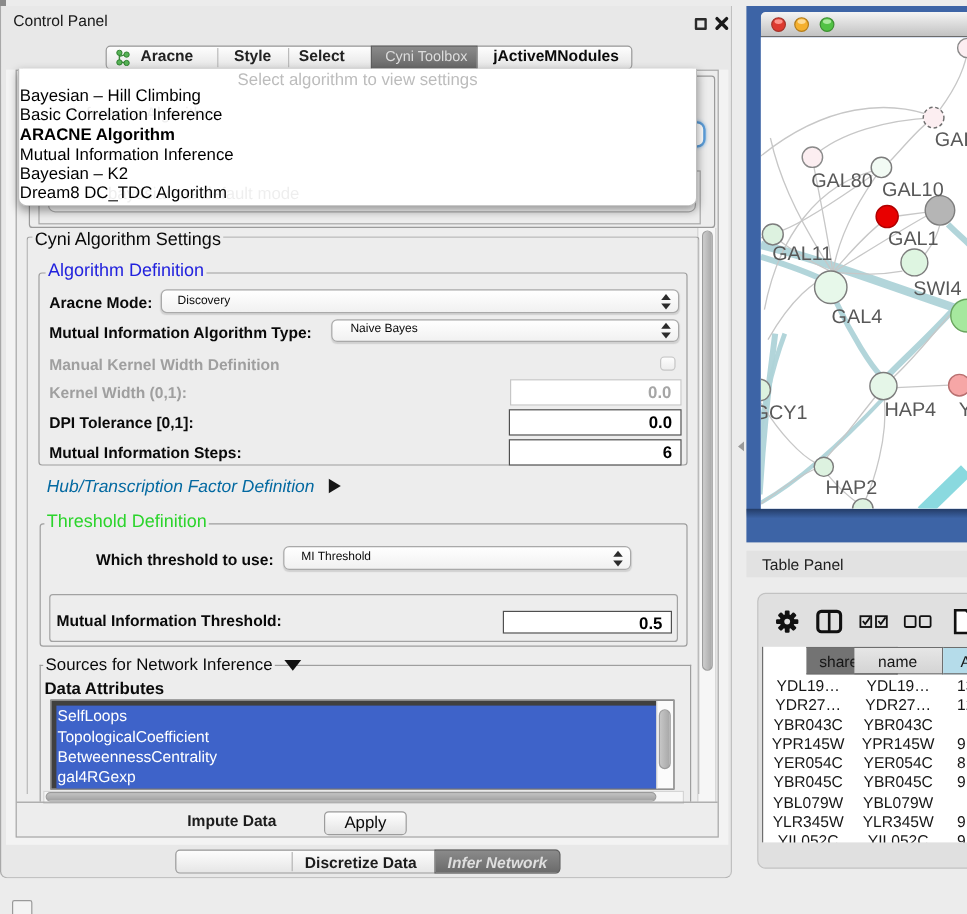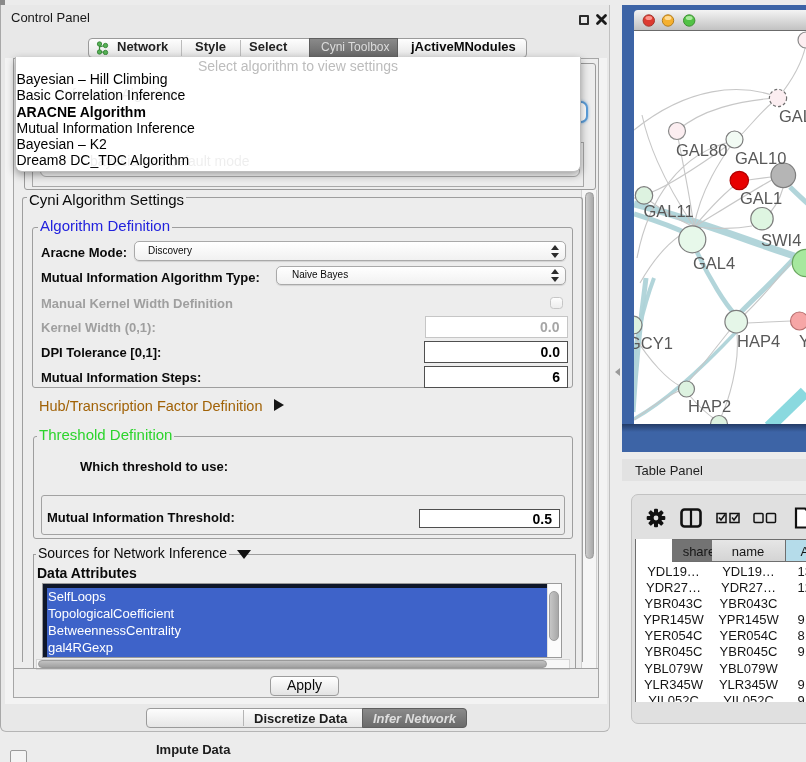--- a/index.html
+++ b/index.html
@@ -77,74 +77,81 @@
   <div class="b13" style="left:41px;top:345px;">DPI Tolerance [0,1]:</div>
   <div class="tfield" style="left:424px;top:341px;width:144px;height:22px;border:1.5px solid #4f4f4f;box-sizing:border-box;">
       <span class="tv">0.0</span>
     </div>
 
   <div class="b13" style="left:41px;top:370px;">Mutual Information Steps:</div>
   <div class="tfield" style="left:424px;top:366px;width:144px;height:21.5px;border:1.5px solid #4f4f4f;box-sizing:border-box;">
       <span class="tv">6</span>
     </div>
 
-  <div class="abs" style="left:39px;top:398px;font-size:14.5px;color:#a16207;white-space:nowrap;">Hub/Transcription Factor Definition</div>
+  <div class="abs" style="left:39px;top:398px;font-size:14.5px;color:#0369a1;white-space:nowrap;font-style:italic;">Hub/Transcription Factor Definition</div>
   <div class="abs" style="left:274px;top:399px;width:0;height:0;border-top:6.5px solid transparent;border-bottom:6.5px solid transparent;border-left:10px solid #161616;"></div>
 
   <div class="abs" style="left:33px;top:436px;width:540px;height:103px;border:1px solid #9e9e9e;border-radius:3px;box-sizing:border-box;"></div>
   <div class="glabel" style="left:37px;top:426px;color:#2cd42c;">Threshold Definition</div>
 
   <div class="b13" style="left:80px;top:459px;">Which threshold to use:</div>
+  <div class="combo" style="left:236px;top:455px;width:290px;height:20px;box-sizing:border-box;">
+      <span class="ct" style="left:14px;">MI Threshold</span>
+      <span class="arrows">
+        <span class="up"></span>
+        <span class="dn"></span>
+      </span>
+    </div>
 
   <div class="abs" style="left:41px;top:495px;width:524px;height:40px;border:1px solid #a2a2a2;border-radius:3px;box-sizing:border-box;"></div>
 
   <div class="b13" style="left:47px;top:510px;">Mutual Information Threshold:</div>
   <div class="tfield" style="left:419px;top:509px;width:141px;height:19px;border:1.5px solid #4f4f4f;box-sizing:border-box;">
       <span class="tv" style="top:1px;">0.5</span>
     </div>
 
   <div class="abs" style="left:33px;top:554px;width:543px;height:114px;border:1px solid #9e9e9e;border-top:1px solid #9e9e9e;border-bottom:none;box-sizing:border-box;"></div>
   <div class="glabel" style="left:36px;top:545px;color:#0a0a0a;font-size:14px;">Sources for Network Inference</div>
   <div class="abs" style="left:237px;top:549.5px;width:0;height:0;border-left:7px solid transparent;border-right:7px solid transparent;border-top:9px solid #111;"></div>
 
   <div class="b13" style="left:37px;top:565.5px;font-size:14px;">Data Attributes</div>
 
-  <div class="abs" style="left:42px;top:583px;width:520px;height:75px;border:1px solid #9a9a9a;background:#0f172a;overflow:hidden;box-sizing:border-box;">
+  <div class="abs" style="left:42px;top:583px;width:520px;height:75px;border:1px solid #9a9a9a;background:#404040;overflow:hidden;box-sizing:border-box;">
     <div class="abs" style="left:3.5px;top:3.5px;width:500px;height:70px;background:#3e63c9;color:#fff;font-size:13px;line-height:17.3px;padding-left:1.5px;box-sizing:border-box;">
       SelfLoops<br>TopologicalCoefficient<br>BetweennessCentrality<br>gal4RGexp
     </div>
     <div class="abs" style="left:504px;top:0;width:14px;height:75px;background:#fbfbfb;border-left:1px solid #e0e0e0;"></div>
     <div class="abs" style="left:506px;top:7px;width:10px;height:50px;border-radius:5px;background:linear-gradient(90deg,#c6c6c6,#a8a8a8);border:1px solid #9c9c9c;box-sizing:border-box;"></div>
   </div>
 
   <div class="abs" style="left:36px;top:658.5px;width:534px;height:11px;background:#f7f7f7;border:1px solid #d5d5d5;box-sizing:border-box;"></div>
   <div class="abs" style="left:37.5px;top:659.8px;width:509px;height:8.5px;border-radius:4px;background:linear-gradient(#c2c2c2,#a2a2a2);border:1px solid #9a9a9a;box-sizing:border-box;"></div>
 
   <div class="abs" style="left:14px;top:667.5px;width:584px;height:1px;background:#a0a0a0;"></div>
   <div class="abs" style="left:270px;top:676px;width:67px;height:18px;border:1px solid #9c9c9c;border-radius:4px;background:linear-gradient(#ffffff,#e3e3e3);text-align:center;font-size:14px;line-height:17px;color:#0a0a0a;">Apply</div>
 
   <div class="abs" style="left:146px;top:708px;width:321px;height:20px;border:1px solid #9a9a9a;border-radius:4px;background:linear-gradient(#fdfdfd,#e6e6e6);box-sizing:border-box;"></div>
   <div class="abs" style="left:362px;top:708px;width:105px;height:20px;border-radius:0 4px 4px 0;background:linear-gradient(#8a8a8a,#6b6b6b);border:1px solid #5f5f5f;box-sizing:border-box;"></div>
-  <div class="b13" style="left:156px;top:742px;color:#1c1c1c;">Impute Data</div>
+  <div class="b13" style="left:156px;top:676px;color:#1c1c1c;">Impute Data</div>
   <div class="abs" style="left:243px;top:710px;width:1px;height:16px;background:#b5b5b5;"></div>
   <div class="b13" style="left:254px;top:711px;color:#1c1c1c;">Discretize Data</div>
   <div class="b13" style="left:373px;top:711px;color:#dedede;font-style:italic;">Infer Network</div>
 
   <div class="abs" style="left:88px;top:38px;width:439px;height:20px;border:1px solid #9a9a9a;border-radius:4px;background:linear-gradient(#fefefe,#e4e4e4);box-sizing:border-box;"></div>
   <div class="abs" style="left:181px;top:40px;width:1px;height:16px;background:#bbb;"></div>
   <div class="abs" style="left:240px;top:40px;width:1px;height:16px;background:#bbb;"></div>
   <div class="abs" style="left:309px;top:38px;width:89px;height:20px;background:linear-gradient(#8a8a8a,#686868);border:1px solid #5f5f5f;box-sizing:border-box;"></div>
   <svg class="abs" style="left:96px;top:41px;" width="13" height="14" viewBox="0 0 13 14">
     <path d="M3.5 3.5 L3.5 10.5 L9 11.5 M3.5 6 L8.5 4.5" stroke="#3d8b3d" stroke-width="1.2" fill="none"></path>
     <circle cx="3.5" cy="3" r="2.2" fill="#57b357" stroke="#2e7d2e" stroke-width="0.8"></circle>
     <circle cx="9.5" cy="4.5" r="2.2" fill="#57b357" stroke="#2e7d2e" stroke-width="0.8"></circle>
     <circle cx="3.5" cy="11" r="2.2" fill="#57b357" stroke="#2e7d2e" stroke-width="0.8"></circle>
     <circle cx="9.5" cy="11.5" r="2.2" fill="#57b357" stroke="#2e7d2e" stroke-width="0.8"></circle>
   </svg>
-  <div class="b13" style="left:117px;top:39px;color:#222;">Network</div>
+  <div class="b13" style="left:117px;top:39px;color:#222;">Aracne</div>
   <div class="b13" style="left:195px;top:39px;color:#222;">Style</div>
   <div class="b13" style="left:249px;top:39px;color:#222;">Select</div>
   <div class="abs" style="left:321px;top:40px;font-size:12px;color:#dcdcdc;white-space:nowrap;">Cyni Toolbox</div>
   <div class="b13" style="left:411px;top:39px;color:#0a0a0a;">jActiveMNodules</div>
 
   <div class="abs" style="left:15px;top:57px;width:566px;height:115px;background:#fff;border:1px solid #bdbdbd;border-top:none;border-radius:0 0 7px 7px;box-shadow:0 3px 8px rgba(0,0,0,0.38);box-sizing:border-box;"></div>
   <div class="abs" style="left:60px;top:86px;font-size:14px;color:rgba(40,40,40,0.08);">Inference Algorithm</div>
   <div class="abs" style="left:90px;top:153px;font-size:14px;color:rgba(40,40,40,0.08);">bayesian as default mode</div>
   <div class="abs" style="left:15px;top:58px;width:566px;height:16px;font-size:14px;color:#bcbcbc;text-align:center;">Select algorithm to view settings</div>
   <div class="abs" style="left:16.5px;top:71.4px;font-size:14px;color:#000;line-height:16.1px;white-space:nowrap;">

